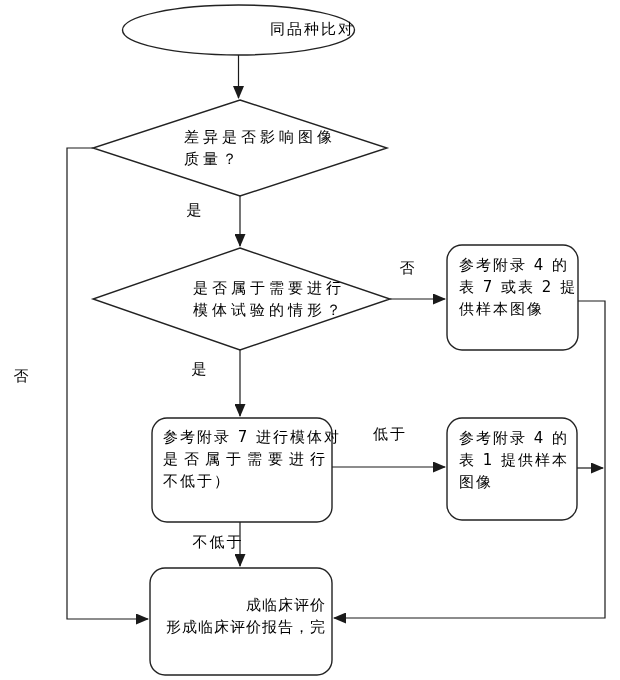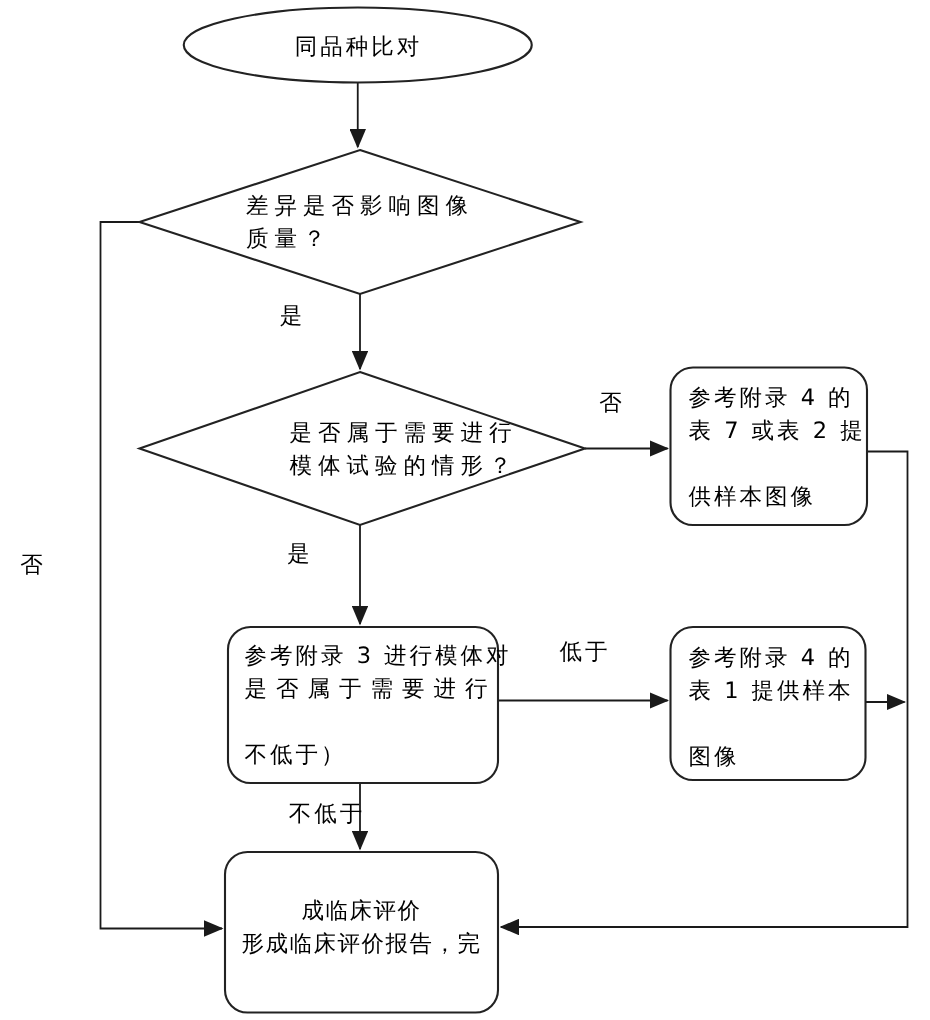--- a/index.html
+++ b/index.html
@@ -4,22 +4,22 @@
 <style>
   html,body { margin:0; padding:0; background:#ffffff; }
   .stage {
     position:relative; width:620px; height:680px; background:#ffffff;
     font-family:"DejaVu Sans", sans-serif; color:#000; overflow:hidden;
   }
   .stage svg { position:absolute; left:0; top:0; }
   .txt { position:absolute; font-size:15px; line-height:22px; letter-spacing:2px; }
   .line { white-space:nowrap; }
   .just .line { text-align:justify; text-align-last:justify; }
-  .just .line:last-child { text-align:left; text-align-last:left;margin-top:22px; }
-  .center { text-align:center; }
+  .just .line:last-child { text-align:left; text-align-last:left; }
+  .center { text-align:right;font-family:Liberation Mono, monospace; }
   .diamond-text { letter-spacing:4px; }
   .edge-label { position:absolute; font-size:15px; line-height:20px; letter-spacing:2px; text-align:center; white-space:nowrap; }
   .shape { fill:#ffffff; stroke:#222222; stroke-width:1.4; }
   .conn  { fill:none; stroke:#1a1a1a; stroke-width:1.2; }
 </style>
 </head>
 <body>
 
 <div class="stage">
 
@@ -44,32 +44,32 @@
     <polygon class="shape" points="240,100 387,148 240,196 93,148"></polygon>
     <polygon class="shape" points="240,248 390,299 240,350 93,299"></polygon>
     <rect class="shape" x="152" y="418" width="180" height="104" rx="15" ry="15"></rect>
     <rect class="shape" x="447" y="245" width="131" height="105" rx="15" ry="15"></rect>
     <rect class="shape" x="447" y="418" width="130" height="102" rx="15" ry="15"></rect>
     <rect class="shape" x="150" y="568" width="182" height="107" rx="15" ry="15"></rect>
   </svg>
 
   <div class="txt center" style="left:123px; top:21px; width:232px; line-height:20px;">同品种比对</div>
 
-  <div class="txt diamond-text" style="left:164px; top:126px; width:175px;">
+  <div class="txt diamond-text" style="left:184px; top:126px; width:175px;">
     <div class="line">差异是否影响图像</div>
     <div class="line">质量？</div>
   </div>
 
   <div class="txt diamond-text" style="left:170px; top:277px; width:175px;text-align:right;">
     <div class="line">是否属于需要进行</div>
     <div class="line">模体试验的情形？</div>
   </div>
 
   <div class="txt just" style="left:163px; top:426px; width:164px;">
-    <div class="line">参考附录 3 进行模体对</div>
+    <div class="line">参考附录 7 进行模体对</div>
     <div class="line">是否属于需要进行</div>
     <div class="line">不低于）</div>
   </div>
 
   <div class="txt just" style="left:459px; top:254px; width:110px;">
     <div class="line">参考附录 4 的</div>
     <div class="line">表 7 或表 2 提</div>
     <div class="line">供样本图像</div>
   </div>
 

